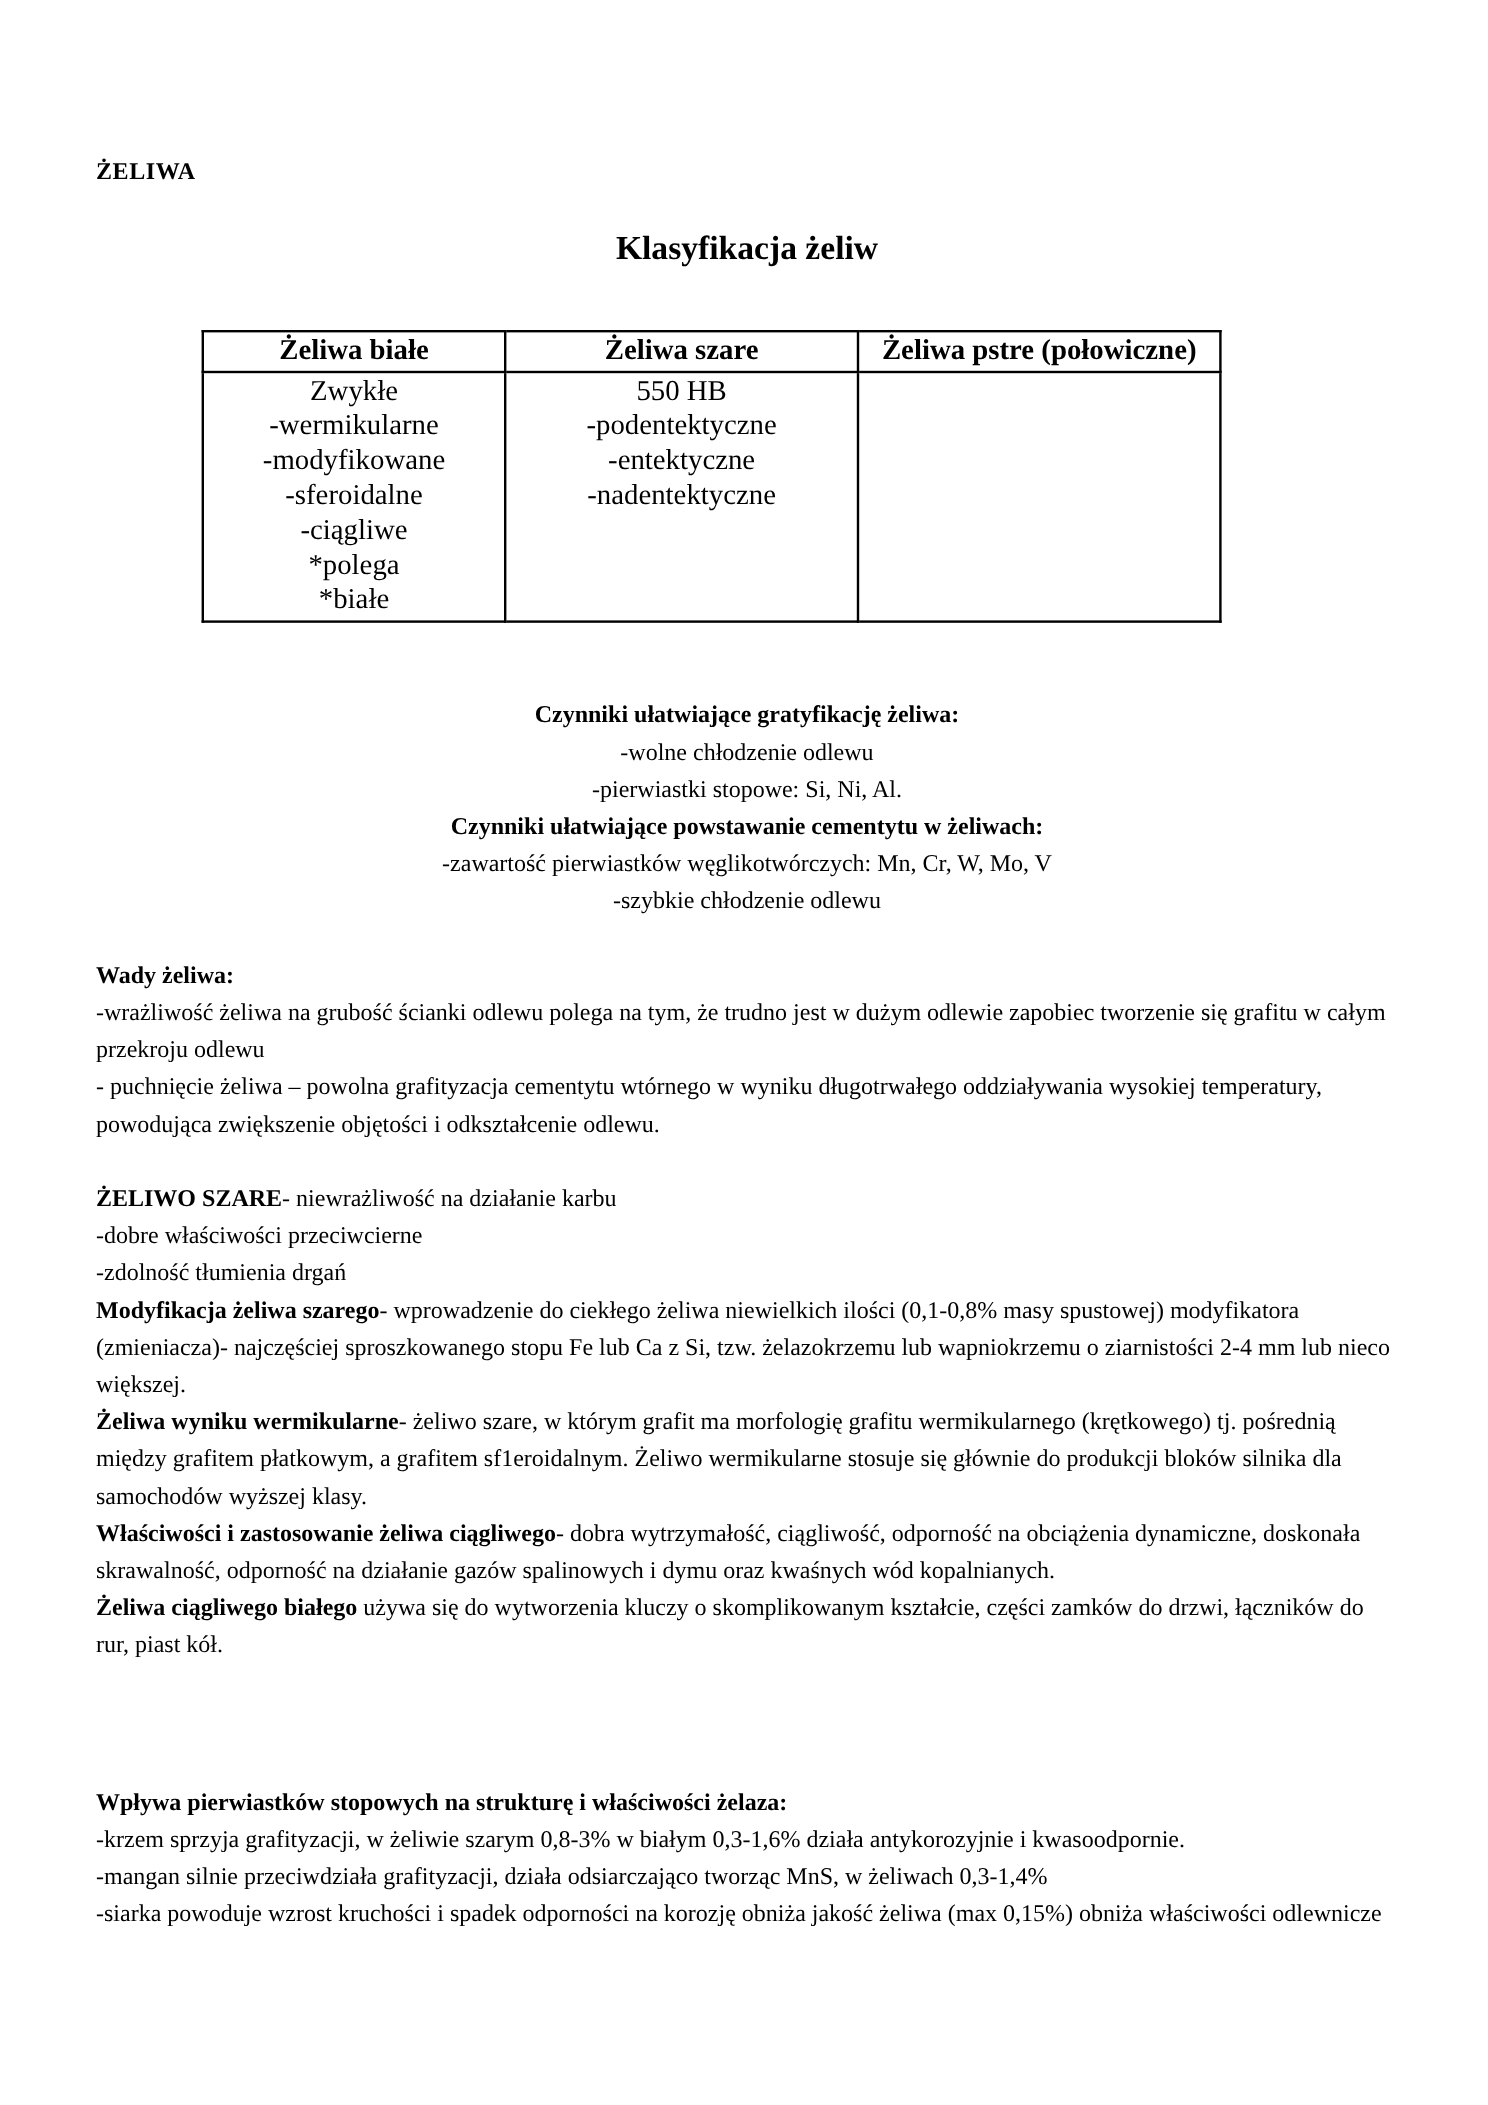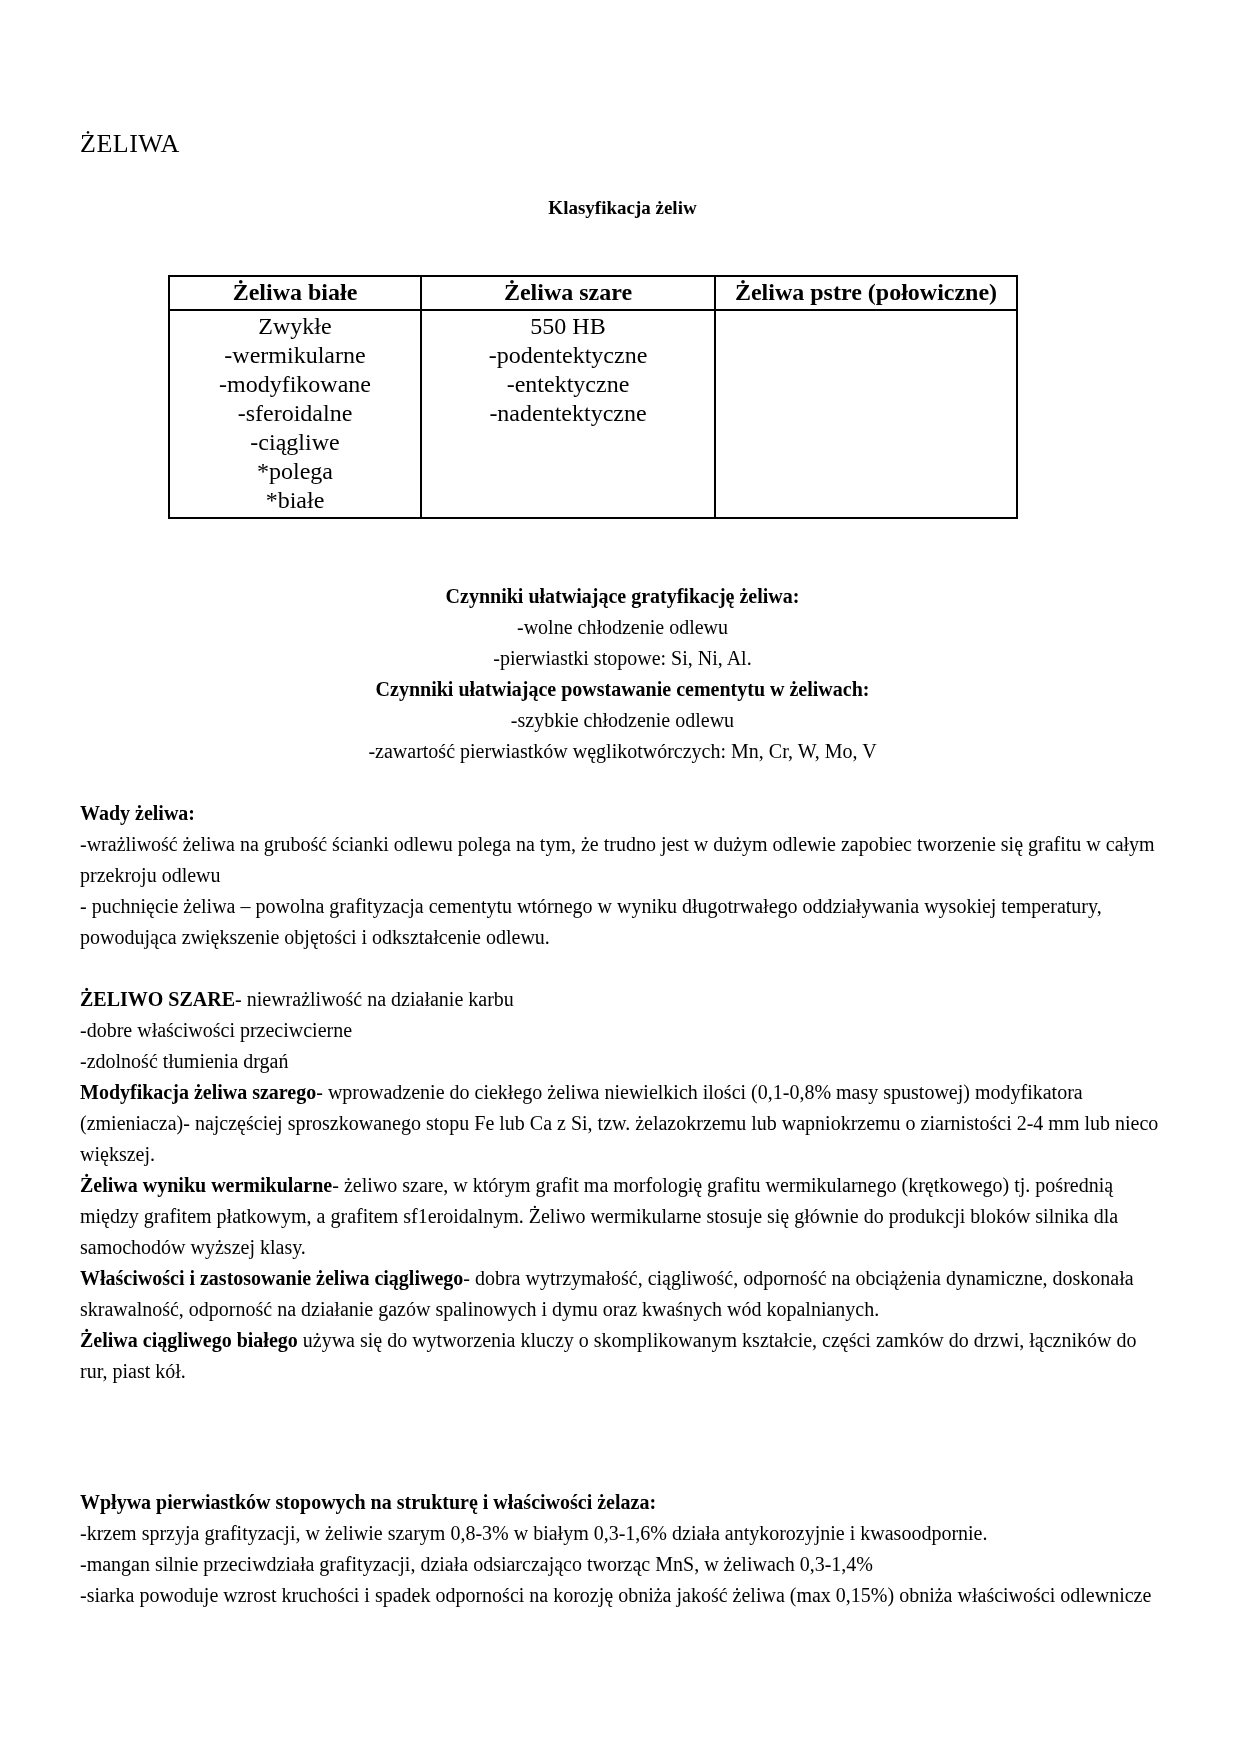--- a/index.html
+++ b/index.html
@@ -8,27 +8,27 @@
     height: 1754px;
     background: #ffffff;
     color: #000000;
     font-family: "Liberation Serif", "DejaVu Serif", serif;
     box-sizing: border-box;
     padding: 128px 75px 0 80px;
     font-size: 20px;
     line-height: 31px;
   }
   .title {
-    font-size: 26px;
-    font-weight: normal;
+    font-size: 20px;
+    font-weight: bold;
     margin: 0;
     letter-spacing: 0.5px;
   }
   .subtitle {
-    font-size: 19px;
+    font-size: 28px;
     font-weight: bold;
     text-align: center;
     margin: 33px 0 0 0;
   }
   table.klas {
     border-collapse: collapse;
     margin: 52px 0 0 88px;
     width: 818px;
     table-layout: fixed;
   }
@@ -94,22 +94,22 @@
       </td>
     </tr>
   </tbody>
 </table>
 
 <div class="section gap-table">
   <p class="b">Czynniki ułatwiające gratyfikację żeliwa:</p>
   <p>-wolne chłodzenie odlewu</p>
   <p>-pierwiastki stopowe: Si, Ni, Al.</p>
   <p class="b">Czynniki ułatwiające powstawanie cementytu w żeliwach:</p>
+  <p>-zawartość pierwiastków węglikotwórczych: Mn, Cr, W, Mo, V</p>
   <p>-szybkie chłodzenie odlewu</p>
-  <p>-zawartość pierwiastków węglikotwórczych: Mn, Cr, W, Mo, V</p>
 </div>
 
 <div class="section gap-1line">
   <p class="b">Wady żeliwa:</p>
   <p>-wrażliwość żeliwa na grubość ścianki odlewu polega na tym, że trudno jest w dużym odlewie zapobiec tworzenie się grafitu w całym przekroju odlewu</p>
   <p>- puchnięcie żeliwa – powolna grafityzacja cementytu wtórnego w wyniku długotrwałego oddziaływania wysokiej temperatury, powodująca zwiększenie objętości i odkształcenie odlewu.</p>
 </div>
 
 <div class="section gap-1line">
   <p><b>ŻELIWO SZARE</b><span>- niewrażliwość na działanie karbu</span></p>

